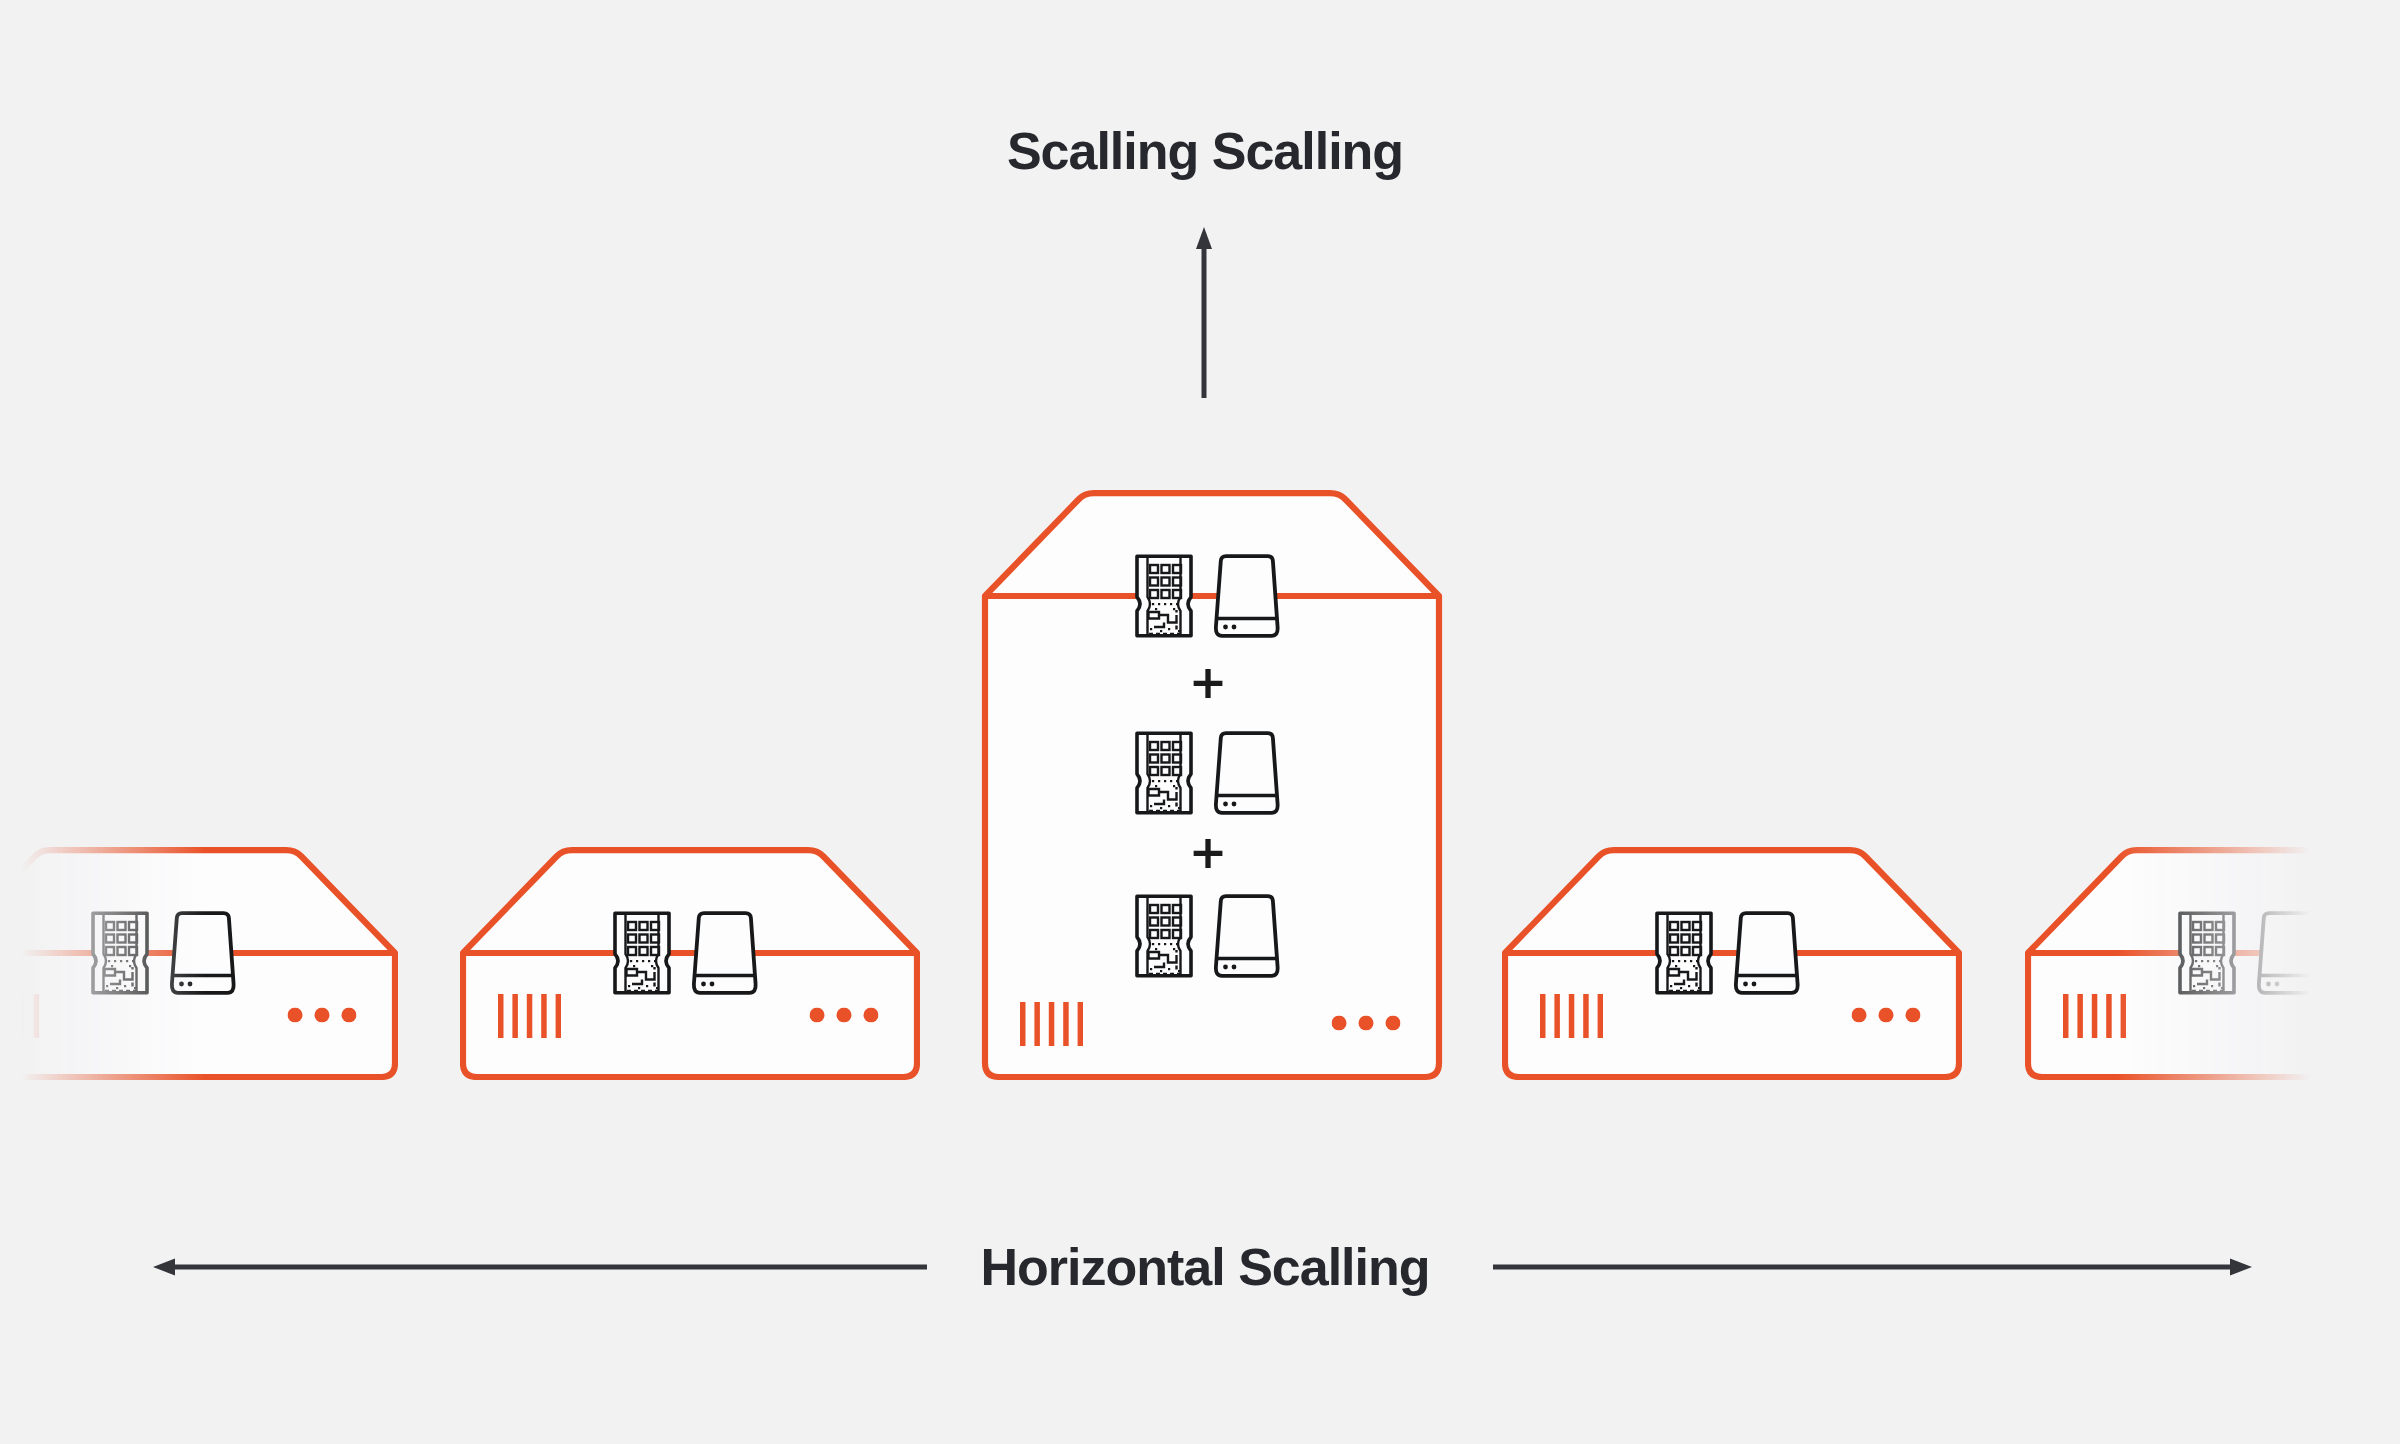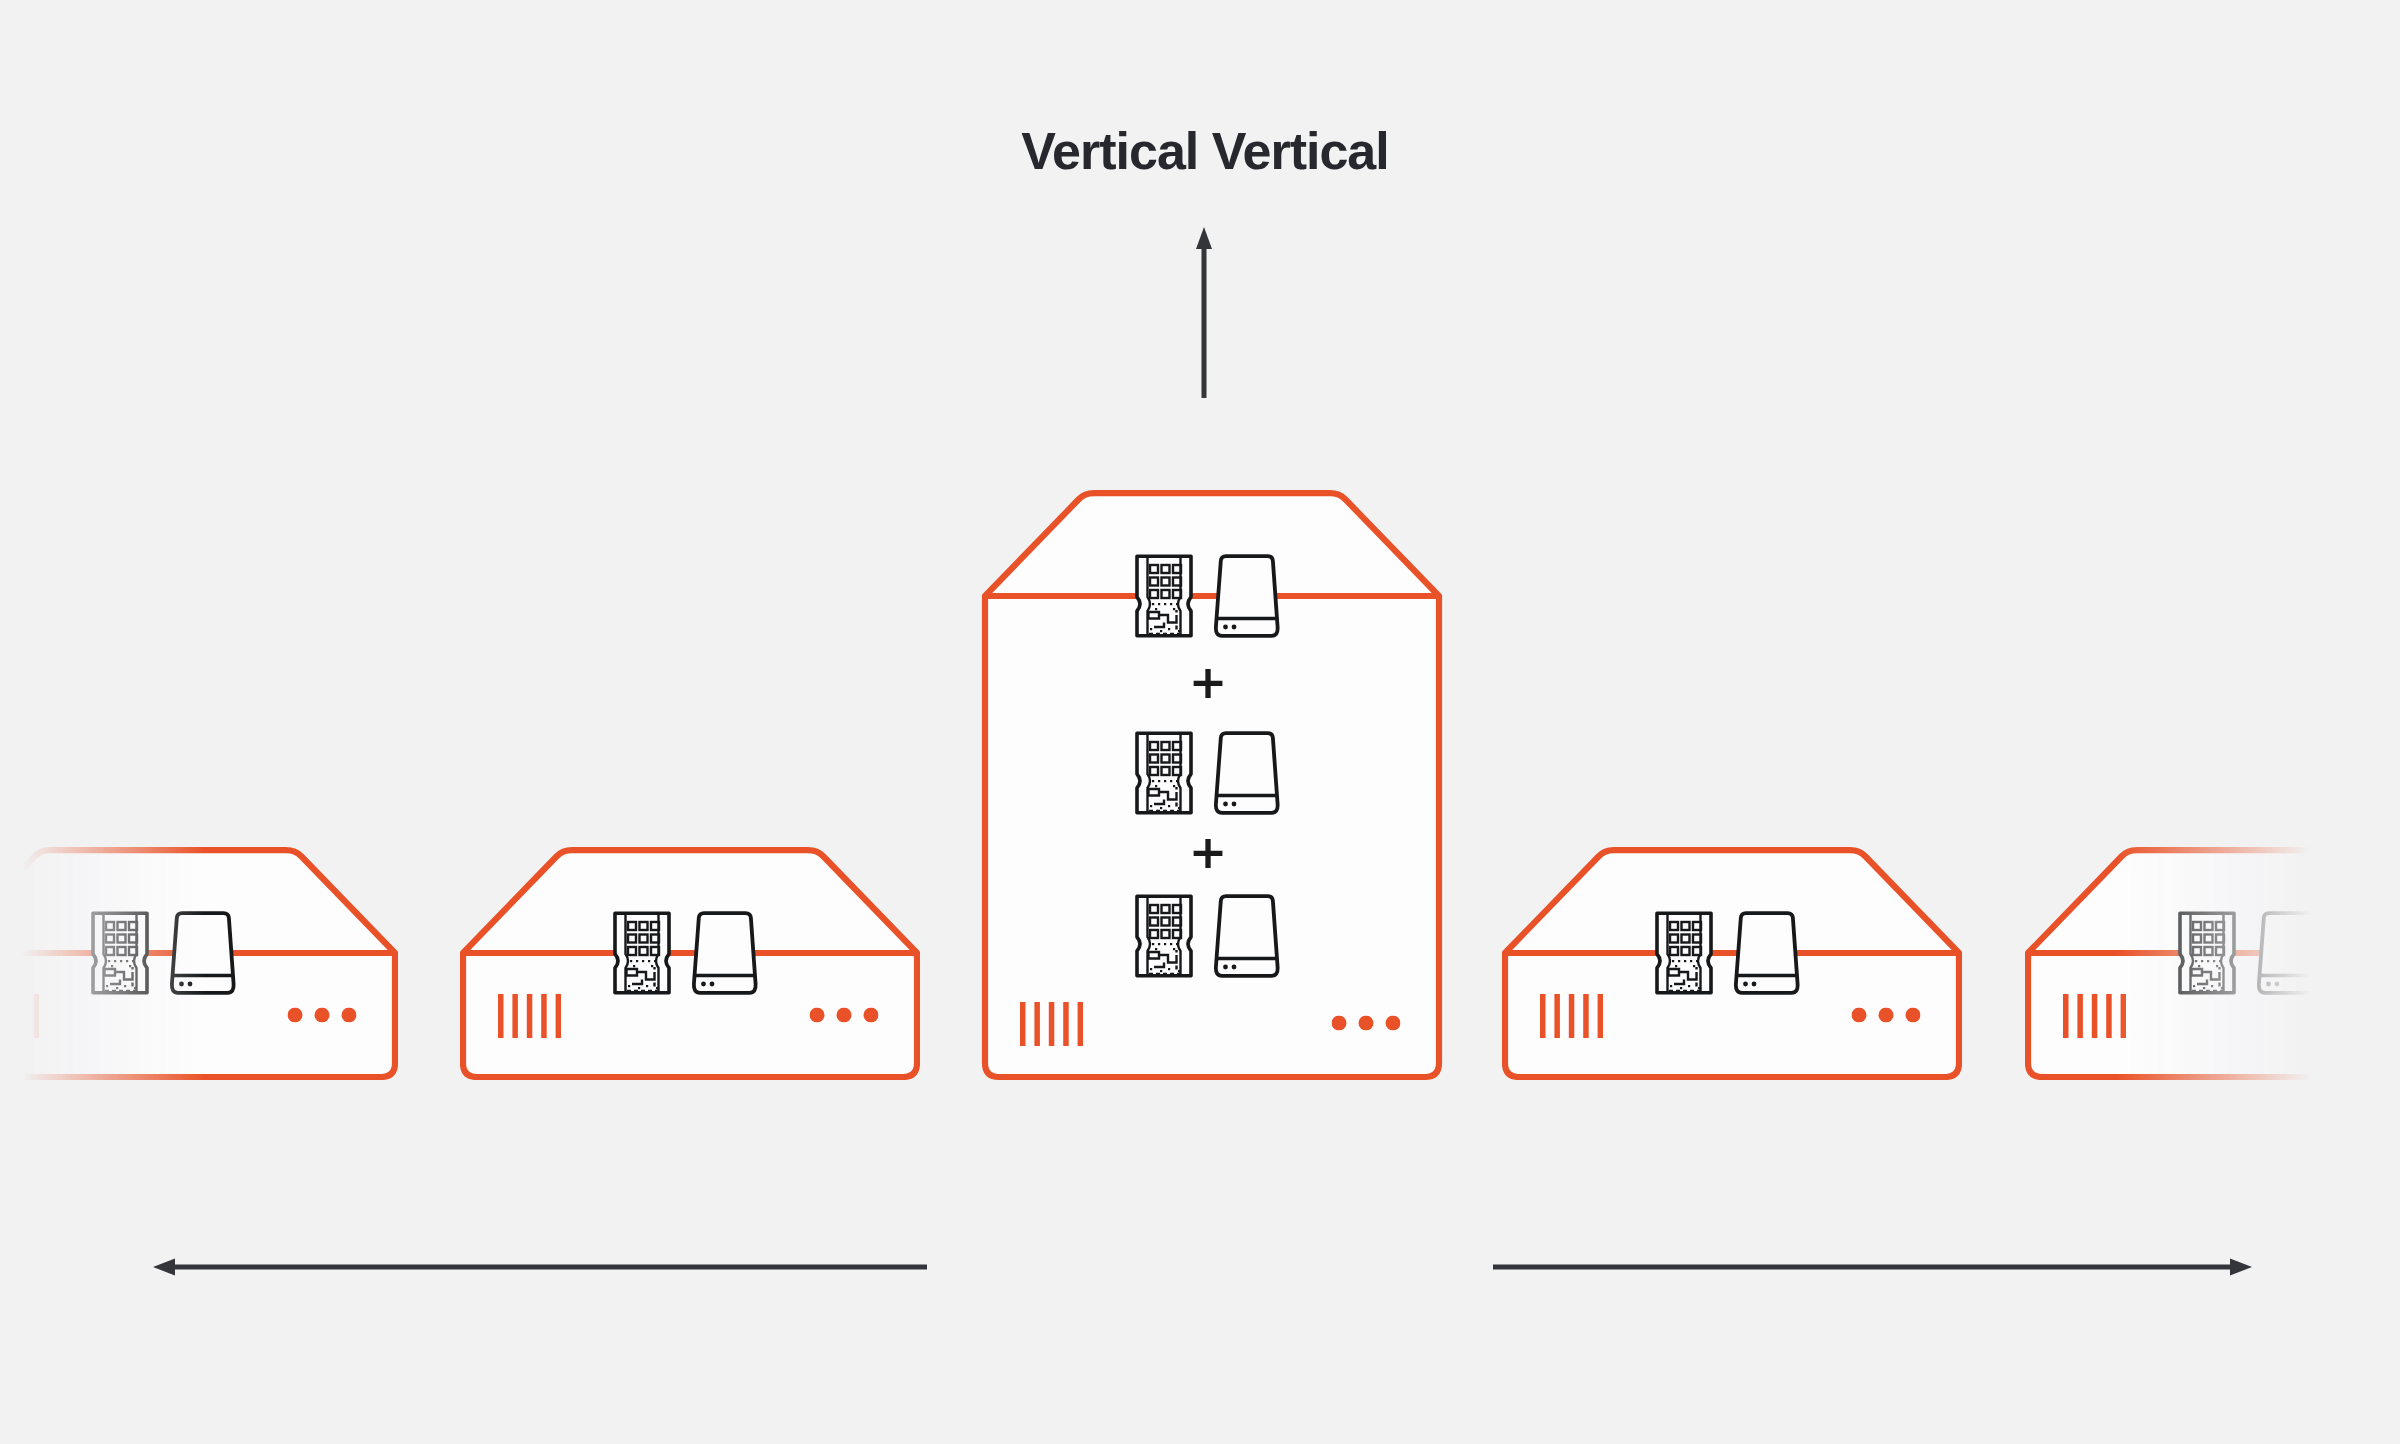--- a/index.html
+++ b/index.html
@@ -95,21 +95,21 @@
           <circle class="sdot" cx="61.5" cy="7.5" r="7.5"></circle>
         </g>
       </symbol>
       <symbol id="shell-small" viewBox="0 0 460 236">
         <path class="shell" d="M3 109 V219 Q3 233 17 233 H443 Q457 233 457 219 V109 L363.5 12.5 Q357.5 6.2 348 6.2 H112 Q102.5 6.2 96.5 12.5 Z"></path>
         <path class="jline" d="M3 109 H457"></path>
       </symbol>
     </defs>
   </svg>
 
-  <div class="title title-v">Vertical Vertical</div>
+  <div class="title title-v">Scalling Scalling</div>
   <svg class="abs" style="left:1186px;top:224px" width="36" height="178" viewBox="0 0 36 178">
     <line class="aline" x1="18" y1="174" x2="18" y2="20"></line>
     <polygon class="ahead" points="18,3 10,25 26,25"></polygon>
   </svg>
 
   <svg class="abs ghost-left" style="left:-62px;top:844px" width="460" height="236" viewBox="0 0 460 236">
     <use href="#shell-small" width="460" height="236"></use>
     <use href="#vents" x="38" y="150" width="63" height="44"></use>
     <use href="#dots3" x="349.5" y="163.5" width="69" height="15"></use>
     <g transform="translate(152,67)">
@@ -166,18 +166,19 @@
     <g transform="translate(152,67)">
       <use href="#ram" width="60" height="84"></use>
       <use href="#hdd" x="78" width="70" height="84"></use>
     </g>
   </svg>
 
   <svg class="abs" style="left:150px;top:1254px" width="780" height="26" viewBox="0 0 780 26">
     <line class="aline" x1="16" y1="13" x2="777" y2="13"></line>
     <polygon class="ahead" points="3,13 25,4.5 25,21.5"></polygon>
   </svg>
+  <div class="title title-h">Horizontal Scalling</div>
   <svg class="abs" style="left:1480px;top:1254px" width="775" height="26" viewBox="0 0 775 26">
     <line class="aline" x1="13" y1="13" x2="762" y2="13"></line>
     <polygon class="ahead" points="772,13 750,4.5 750,21.5"></polygon>
   </svg>
 
 </div>
 
 </body></html>

